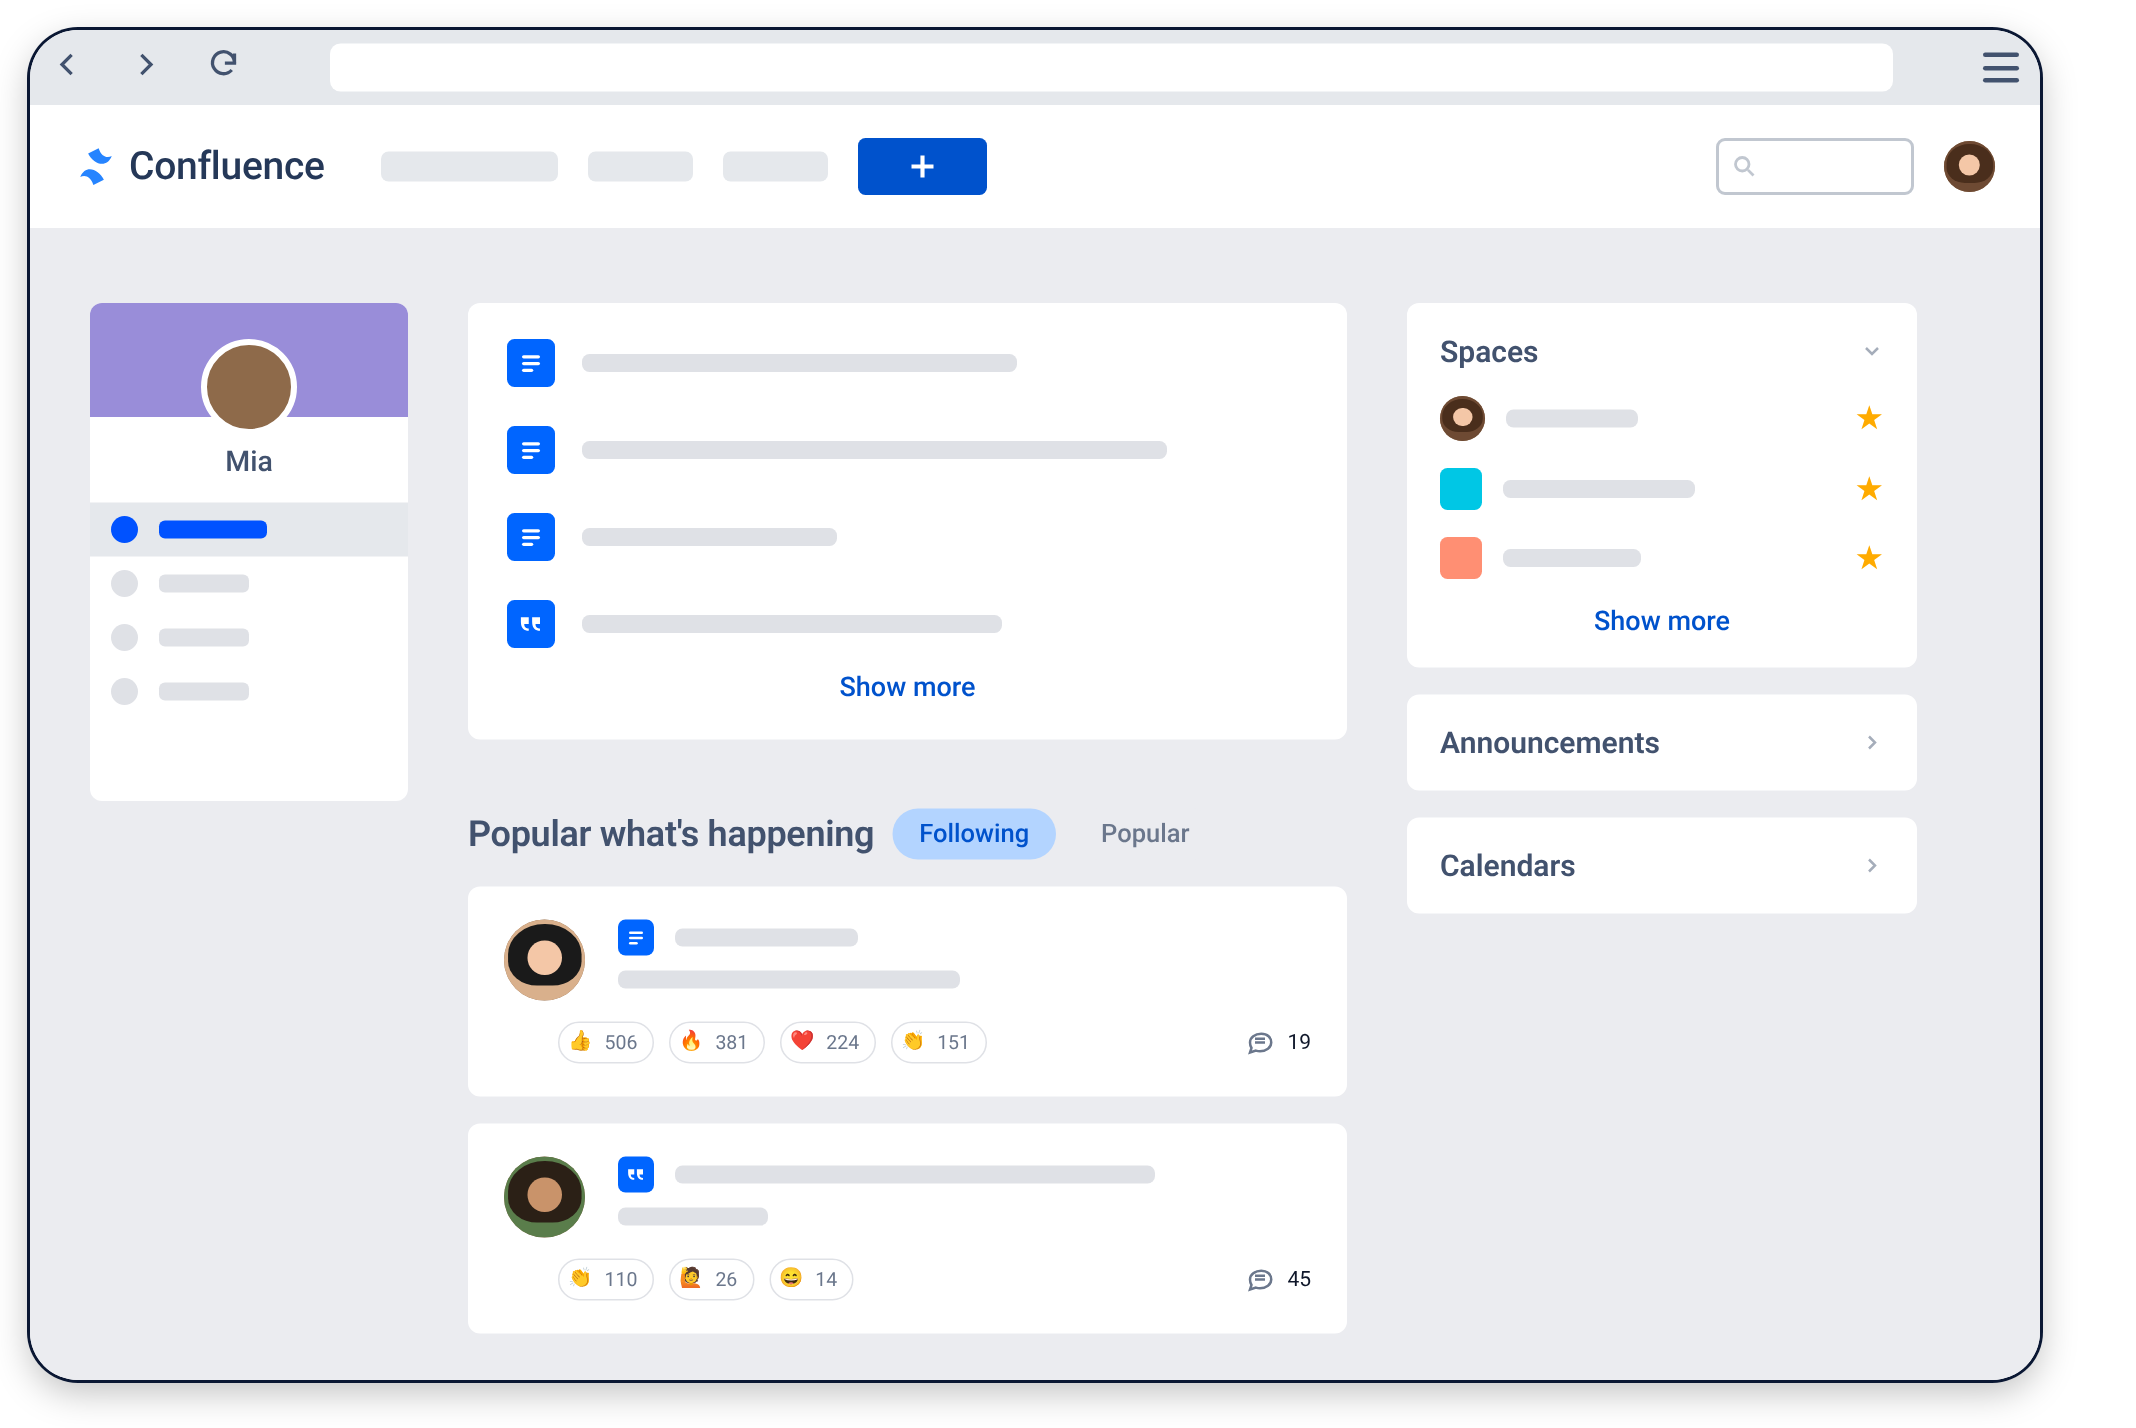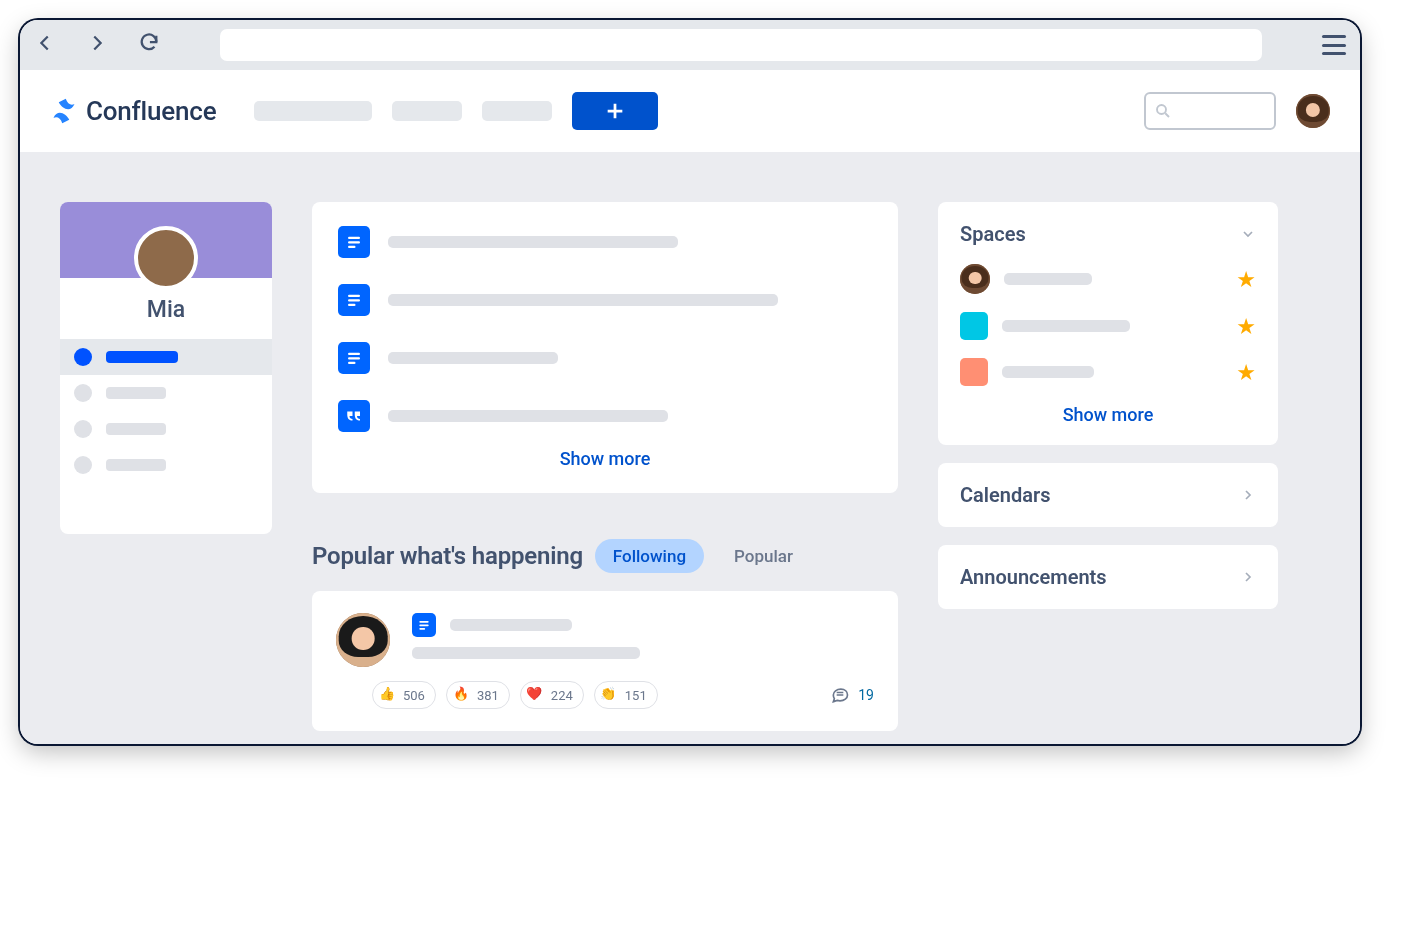--- a/index.html
+++ b/index.html
@@ -1,17 +1,17 @@
 <!DOCTYPE html>
 <html><head>
 <meta charset="utf-8">
 <style>
   * { box-sizing: border-box; margin: 0; padding: 0; font-family: -apple-system, BlinkMacSystemFont, "Segoe UI", Roboto, Helvetica, Arial, sans-serif; }
   body { background: #fff; width: 1424px; height: 952px; overflow: hidden; }
-  .window { width: 1340px; height: 724px; margin: 20px; border-radius: 18px; overflow: hidden; box-shadow: 0 0 0 2px #0a1733, 0 8px 24px rgba(0,0,0,.25); background: #fff; position: relative; }
+  .window { width: 1340px; height: 900px; margin: 20px; border-radius: 32px; overflow: hidden; box-shadow: 0 0 0 2px #0a1733, 0 8px 24px rgba(0,0,0,.25); background: #fff; position: relative; }
   
   .browser-bar { height: 50px; background: #e5e8ec; display: flex; align-items: center; padding: 0 14px; gap: 20px; }
   .nav-btns { display: flex; gap: 30px; align-items: center; }
   .nav-btns svg { width: 22px; height: 22px; stroke: #42526e; stroke-width: 2.4; fill: none; }
   .url-bar { flex: 1; height: 32px; background: #fff; border-radius: 7px; margin: 0 40px; }
   .hamburger { width: 24px; height: 20px; display: flex; flex-direction: column; justify-content: space-between; }
   .hamburger span { height: 3px; background: #42526e; border-radius: 2px; }
 
   
   .top-nav { height: 84px; background: #fff; border-bottom: 2px solid #ebecf0; display: flex; align-items: center; padding: 0 30px; gap: 20px; }
@@ -30,21 +30,21 @@
   .avatar.med { width: 54px; height: 54px; }
   .avatar .bg { position:absolute; inset:0; }
   .avatar .face { position:absolute; left:50%; top:26%; transform:translateX(-50%); width:42%; height:42%; background:#f4c7a7; border-radius:50%; }
   .avatar .hair { position:absolute; left:50%; top:6%; transform:translateX(-50%); width:90%; height:75%; border-radius:50% 50% 40% 40%; }
 
   
   .content { height: calc(100% - 50px - 84px); background: #ebecf0; padding: 48px 40px 0 40px; display: flex; gap: 40px; overflow: hidden; }
   .sidebar { width: 212px; background: #fff; border-radius: 8px; overflow: hidden; height: 332px; }
   .profile-banner { height: 76px; background: #998dd9; position: relative; }
   .profile-avatar { width: 64px; height: 64px; border-radius: 50%; background:#8e6a4a; border: 4px solid #fff; position: absolute; left: 50%; top: 24px; transform: translateX(-50%); overflow:hidden; }
-  .profile-name { text-align: center; margin-top: 18px; font-size: 23px; font-weight: 500; color: #42526e; }
+  .profile-name { text-align: center; margin-top: 18px; font-size: 19px; font-weight: 500; color: #42526e; }
   .side-nav { margin-top: 16px; }
   .side-item { height: 36px; display: flex; align-items: center; padding: 0 14px; gap: 14px; }
   .side-item.active { background: #e5e8ec; }
   .side-dot { width: 18px; height: 18px; border-radius: 50%; background: #dfe1e6; }
   .side-item.active .side-dot { background: #0052ff; }
   .side-line { height: 12px; background: #dfe1e6; border-radius: 4px; }
   .side-item.active .side-line { background: #0052ff; }
 
   .main-col { flex: 1; max-width: 586px; }
   .section-title { font-size: 24px; font-weight: 600; color: #42526e; margin-bottom: 18px; letter-spacing: -0.2px; }
@@ -65,21 +65,21 @@
   .post-head { display: flex; gap: 22px; }
   .post-body { flex: 1; }
   .post-title-row { display:flex; align-items:center; gap:14px; margin-bottom:10px; }
   .doc-icon.sm { width:24px; height:24px; }
   .doc-icon.sm svg { width:14px; height:14px; }
   .ph-line { height: 12px; background: #dfe1e6; border-radius: 5px; }
   .reactions { display: flex; gap: 10px; margin-top: 14px; align-items:center; }
   .reactions-left { display:flex; gap:10px; margin-left: 36px; }
   .react-pill { display: flex; align-items: center; gap: 6px; border: 1.5px solid #dfe1e6; border-radius: 16px; padding: 4px 10px 4px 6px; font-size: 13px; color: #6b778c; }
   .react-pill .emo { width:18px; height:18px; border-radius:50%; display:inline-block; }
-  .reactions-right { margin-left:auto; display:flex; align-items:center; gap:8px; color:#0369a1; font-size:14px; }
+  .reactions-right { margin-left:auto; display:flex; align-items:center; gap:8px; color:#0f172a; font-size:14px; }
   .reactions-right svg { width:20px; height:20px; stroke:#6b778c; stroke-width:2; fill:none; }
 
   .right-col { width: 340px; display: flex; flex-direction: column; gap: 18px; }
   .right-card { background: #fff; border-radius: 8px; padding: 20px 22px; }
   .right-card-head { display: flex; align-items: center; justify-content: space-between; font-size: 20px; font-weight: 600; color: #42526e; }
   .right-card-head svg { width: 16px; height: 16px; stroke: #a5adba; stroke-width: 2.5; fill: none; }
   .space-row { display: flex; align-items: center; gap: 14px; margin-top: 18px; }
   .space-icon { width: 28px; height: 28px; border-radius: 5px; flex-shrink:0; }
   .star { color: #ffab00; font-size: 22px; margin-left:auto; }
   .right-show-more { text-align: center; color: #0052cc; font-size: 18px; font-weight: 500; margin-top: 18px; }
@@ -340,30 +340,30 @@
         <div class="space-row">
           <div class="space-icon" style="background:#ff8f73"></div>
           <span class="ph-line" style="width:92px"></span>
           <span class="star">★</span>
         </div>
         <div class="right-show-more">Show more</div>
       </div>
 
       <div class="right-card">
         <div class="right-card-head">
+          <span>Announcements</span>
+          <svg viewBox="0 0 24 24">
+              <path d="M9 6l6 6-6 6"></path>
+            </svg>
+        </div>
+      </div>
+      <div class="right-card">
+        <div class="right-card-head">
           <span>Calendars</span>
           <svg viewBox="0 0 24 24">
               <path d="M9 6l6 6-6 6"></path>
             </svg>
         </div>
       </div>
-      <div class="right-card">
-        <div class="right-card-head">
-          <span>Announcements</span>
-          <svg viewBox="0 0 24 24">
-              <path d="M9 6l6 6-6 6"></path>
-            </svg>
-        </div>
-      </div>
     </div>
 
   </div>
 </div>
 
 </body></html>

